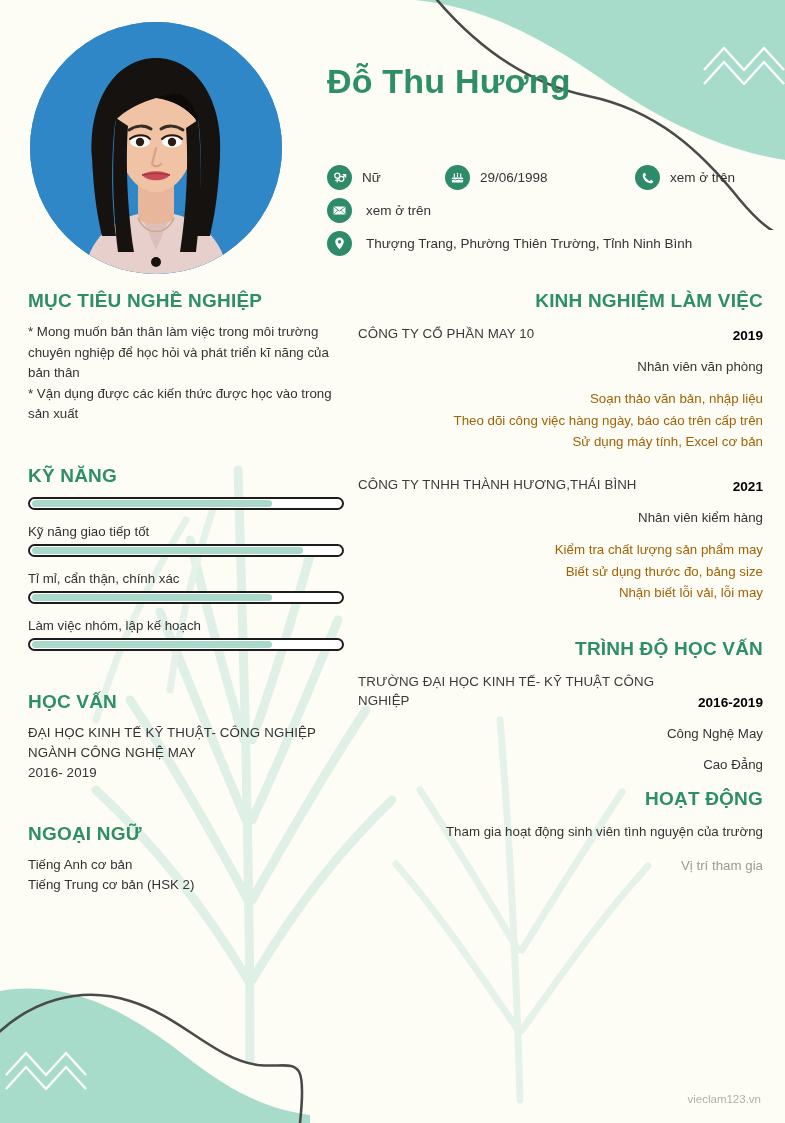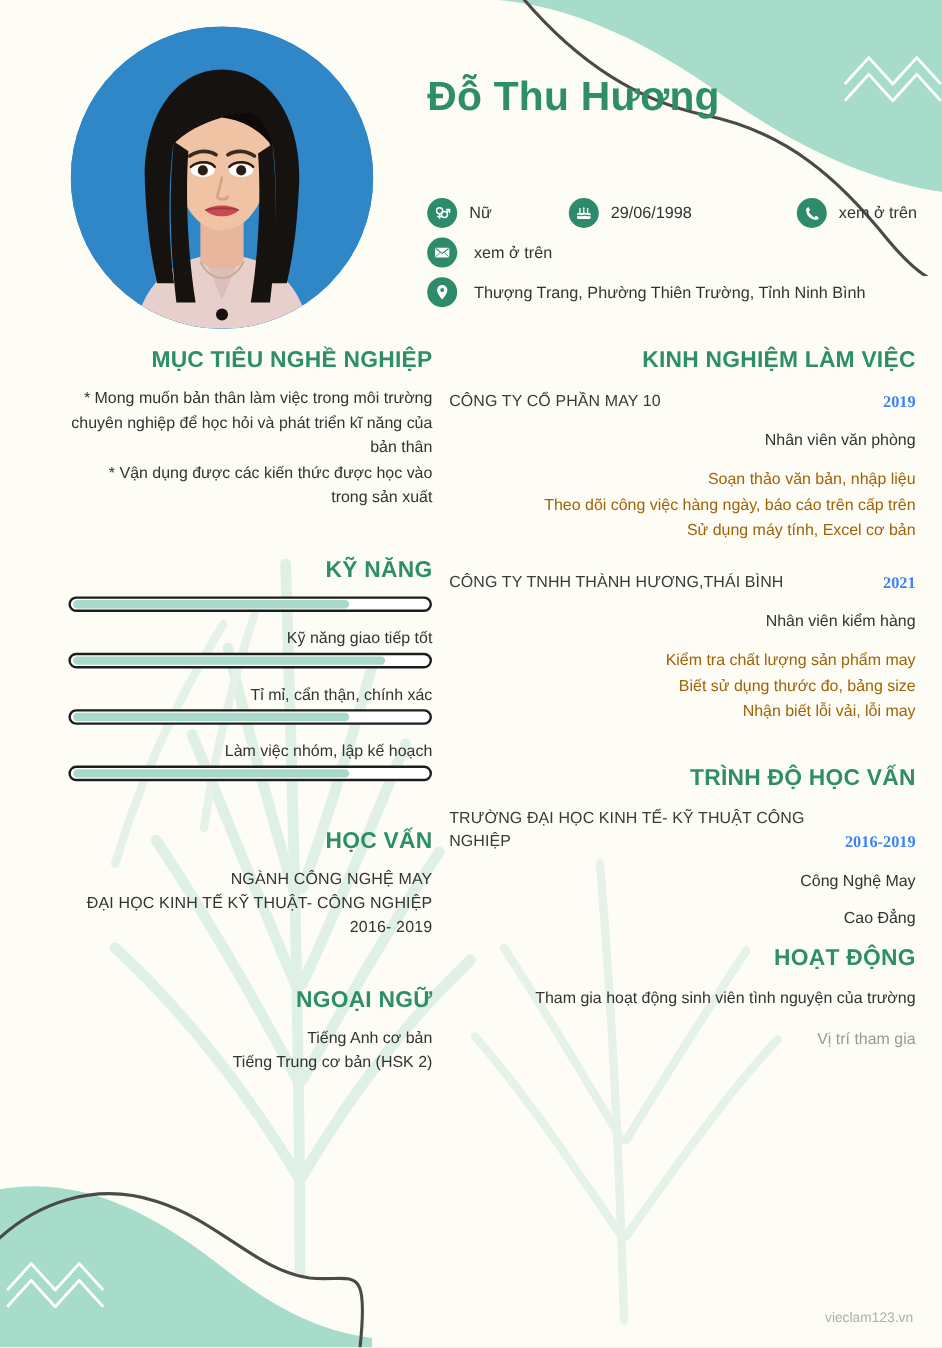--- a/index.html
+++ b/index.html
@@ -10,21 +10,20 @@
     background: #e9e9e4;
     font-family: "Liberation Sans", sans-serif;
   }
 
   #cv {
     position: relative;
     width: 785px;
     height: 1123px;
     background: #fdfdf6;
     overflow: hidden;
-    padding-left: 29px;
   }
 
   
   .deco { position: absolute; pointer-events: none; }
   #deco-leaves { left: 0; top: 0; width: 785px; height: 1123px; z-index: 0; }
   #deco-top    { left: 0; top: 0; width: 785px; height: 230px; z-index: 1; }
   #deco-bottom { left: 0; bottom: 0; width: 785px; height: 180px; z-index: 1; }
 
   
   #header {
@@ -86,21 +85,21 @@
   .c-text { margin-left: 10px; font-size: 13.5px; color: #333; white-space: nowrap; }
   .c-text.pad { margin-left: 14px; }
 
   
   #body-cols {
     position: relative;
     z-index: 3;
     display: flex;
     padding: 0 22px 0 28px;
   }
-  #col-left  { width: 330px; padding-right: 14px; text-align: right; }
+  #col-left  { width: 330px; padding-right: 14px; }
   #col-right { width: 405px; text-align: right; }
 
   h2.sec {
     font-size: 19px;
     font-weight: bold;
     color: #2d8f63;
     letter-spacing: .2px;
     margin-bottom: 10px;
   }
   h2.sec.l { margin-top: 40px; }
@@ -140,23 +139,22 @@
   .entry-org {
     font-size: 13.3px;
     color: #3a3a3a;
     letter-spacing: .1px;
     line-height: 1.45;
     flex: 1;
   }
   .entry-year {
     font-size: 13.6px;
     font-weight: bold;
-    color: #3b82f6;
+    color: #000000;
     white-space: nowrap;
-    font-family: Liberation Serif, serif;
   }
   .entry-role {
     font-size: 13.3px;
     color: #333;
     margin-top: 16px;
   }
   .entry-duties {
     font-size: 13.3px;
     color: #a16207;
     line-height: 1.62;
@@ -372,22 +370,22 @@
           <div class="skill">
             <div class="skill-label">Làm việc nhóm, lập kế hoạch</div>
             <div class="bar">
               <div class="bar-fill" style="width: 78%;"></div>
             </div>
           </div>
         </div>
 
       <h2 class="sec l" id="edu-left-heading">HỌC VẤN</h2>
       <div class="blk caps" id="edu-left-lines">
+          <div>ĐẠI HỌC KINH TẾ KỸ THUẬT- CÔNG NGHIỆP</div>
           <div>NGÀNH CÔNG NGHỆ MAY</div>
-          <div>ĐẠI HỌC KINH TẾ KỸ THUẬT- CÔNG NGHIỆP</div>
           <div>2016- 2019</div>
         </div>
 
       <h2 class="sec l" id="lang-heading">NGOẠI NGỮ</h2>
       <div class="blk" id="lang-lines">
           <div>Tiếng Anh cơ bản</div>
           <div>Tiếng Trung cơ bản (HSK 2)</div>
         </div>
 
     </div>

